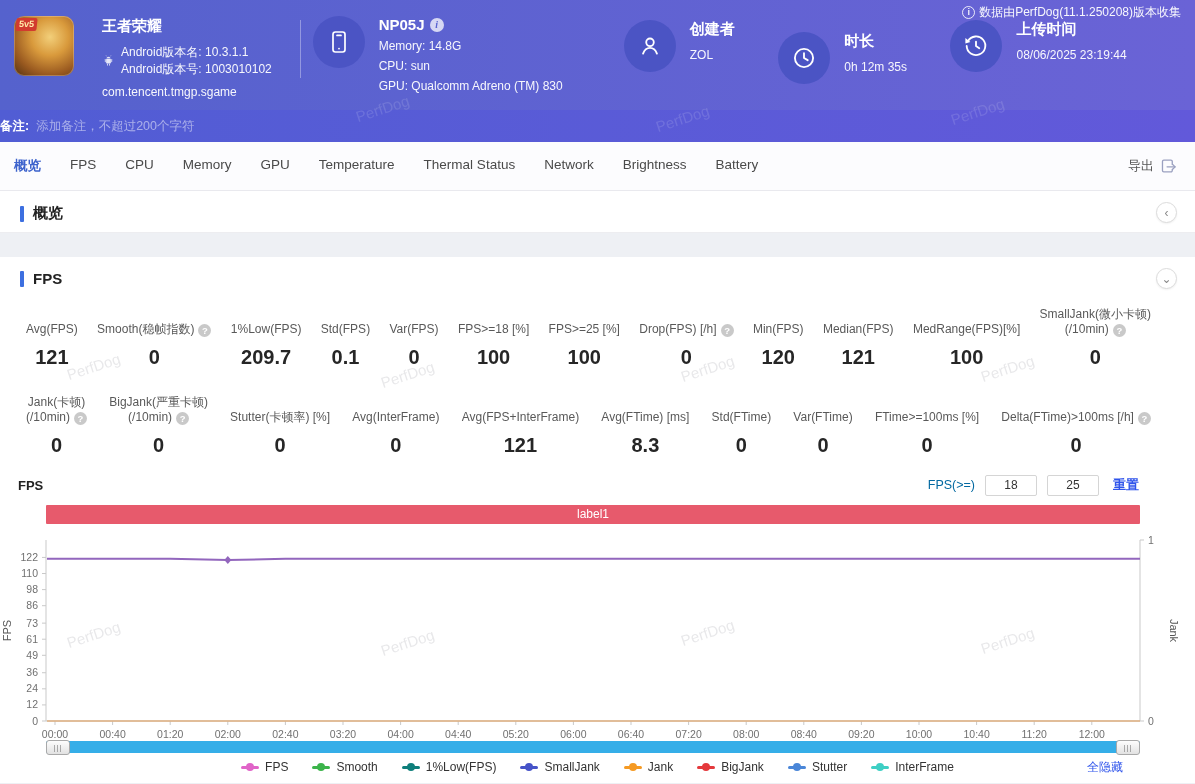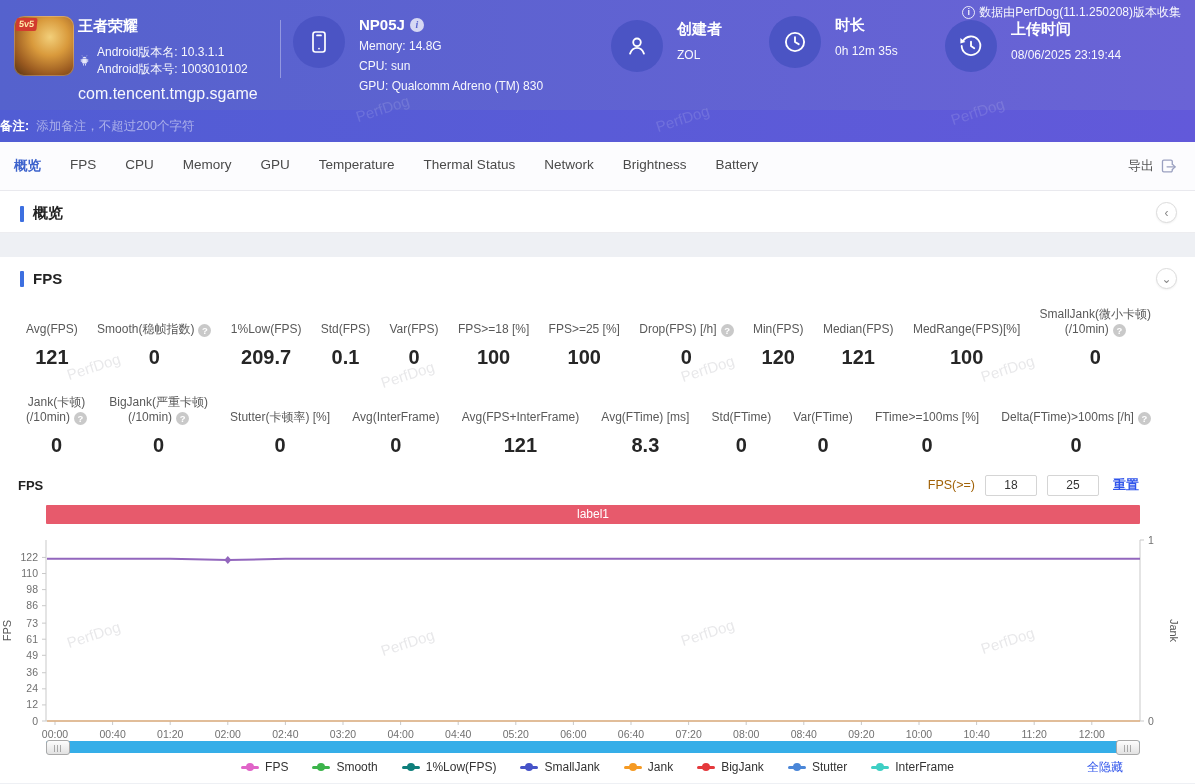--- a/index.html
+++ b/index.html
@@ -13,35 +13,35 @@
   .collect-note { position:absolute; top:4px; right:14px; font-size:12px; color:rgba(255,255,255,.95);
     display:flex; align-items:center; gap:4px; }
   .oinfo { display:inline-block; width:13px; height:13px; border:1px solid rgba(255,255,255,.85); border-radius:50%;
     font:bold 9px/11px "Liberation Sans",sans-serif; text-align:center; color:rgba(255,255,255,.9); }
   .hdr-row { display:flex; align-items:flex-start; padding:16px 0 0 14px; }
   .game-icon { width:60px; height:60px; border-radius:10px; flex:0 0 60px; position:relative;
     background:radial-gradient(circle at 60% 35%, #f2cf7a 0%, #d99a3c 35%, #9a5a20 70%, #53300f 100%);
     box-shadow:0 0 0 1px rgba(255,255,255,.25) inset; }
   .game-badge { position:absolute; top:2px; left:2px; background:#d23b2f; color:#ffe9a8;
     font:bold 9px/11px "Liberation Sans",sans-serif; padding:1px 3px; border-radius:2px; transform:skewX(-6deg); }
-  .app-meta { margin-left:4px; width:200px; }
+  .app-meta { margin-left:28px; width:200px; }
   .app-name { font-size:15px; font-weight:bold; margin-top:1px; }
   .app-ver { display:flex; align-items:center; gap:6px; margin-top:8px; font-size:12px; color:rgba(255,255,255,.95); line-height:17px; }
-  .app-pkg { font-size:16px; color:rgba(255,255,255,.95); margin-top:7px; }
+  .app-pkg { font-size:12px; color:rgba(255,255,255,.95); margin-top:7px; }
   .hdr-divider { width:1px; height:58px; background:rgba(255,255,255,.35); margin:4px 12px 0 2px; flex:0 0 1px; }
   .iblock { display:flex; align-items:flex-start; }
   .circle { width:52px; height:52px; border-radius:50%; background:#4b54c4; display:flex; align-items:center; justify-content:center; flex:0 0 52px; }
   .ib-text { margin-left:14px; }
   .ib-title { font-size:15px; font-weight:bold; display:flex; align-items:center; gap:5px; }
   .ib-line { font-size:12px; color:rgba(255,255,255,.95); margin-top:6px; }
   .inf { display:inline-block; width:14px; height:14px; border-radius:50%; background:rgba(255,255,255,.75);
     color:#5a64d0; font:bold italic 10px/14px "Liberation Serif",serif; text-align:center; }
   .ib-device { width:318px; }
   .ib-creator { width:158px; margin-top:4px; }
-  .ib-duration { width:176px; margin-top:0; }
+  .ib-duration { width:176px; margin-top:16px; }
   .ib-upload { width:250px; margin-top:4px; }
   .ib-creator .ib-line,.ib-duration .ib-line,.ib-upload .ib-line { margin-top:9px; }
 
   
   .note-bar { height:32px; background:linear-gradient(90deg,#515dd4,#6259da); display:flex; align-items:center;
     cursor:text; }
   .note-label { color:#fff; font-size:12.5px; font-weight:bold; }
   .note-ph { color:rgba(255,255,255,.5); font-size:12.5px; margin-left:7px; }
 
   
@@ -72,21 +72,21 @@
   .stat-label { font-size:12px; color:#595959; display:flex; flex-direction:column; justify-content:flex-end;
     min-height:30px; line-height:15px; white-space:nowrap; }
   .stat-value { font-size:20px; font-weight:bold; color:#262626; margin-top:9px; }
   .help { display:inline-block; width:13px; height:13px; border-radius:50%; background:#c9c9c9; color:#fff;
     font:bold 9.5px/13px "Liberation Sans",sans-serif; text-align:center; margin-left:4px; vertical-align:-1px; cursor:pointer; }
 
   
   .chart-head { display:flex; align-items:center; margin-top:16px; padding:0 28px 0 18px; position:relative; height:24px; }
   .chart-title { font-size:13px; font-weight:bold; color:#222; }
   .chart-controls { position:absolute; right:56px; display:flex; align-items:center; gap:10px; }
-  .chart-controls .cl { font-size:12.5px; color:#a16207; }
+  .chart-controls .cl { font-size:12.5px; color:#0369a1; }
   .chart-controls input { width:52px; height:21px; border:1px solid #d5d5d5; border-radius:2px;
     text-align:center; font-size:12px; color:#333; outline:none; }
   .reset { font-size:13px; font-weight:bold; color:#2f54eb; cursor:pointer; text-decoration:none; margin-left:4px; }
 
   .label-bar { margin:8px 0 0 46px; width:1094px; height:19px; background:#e75a6c; color:#fff;
     font-size:12px; text-align:center; line-height:19px; border-radius:1px; }
 
   
   #fps-chart-svg { display:block; margin-top:0; }
 

